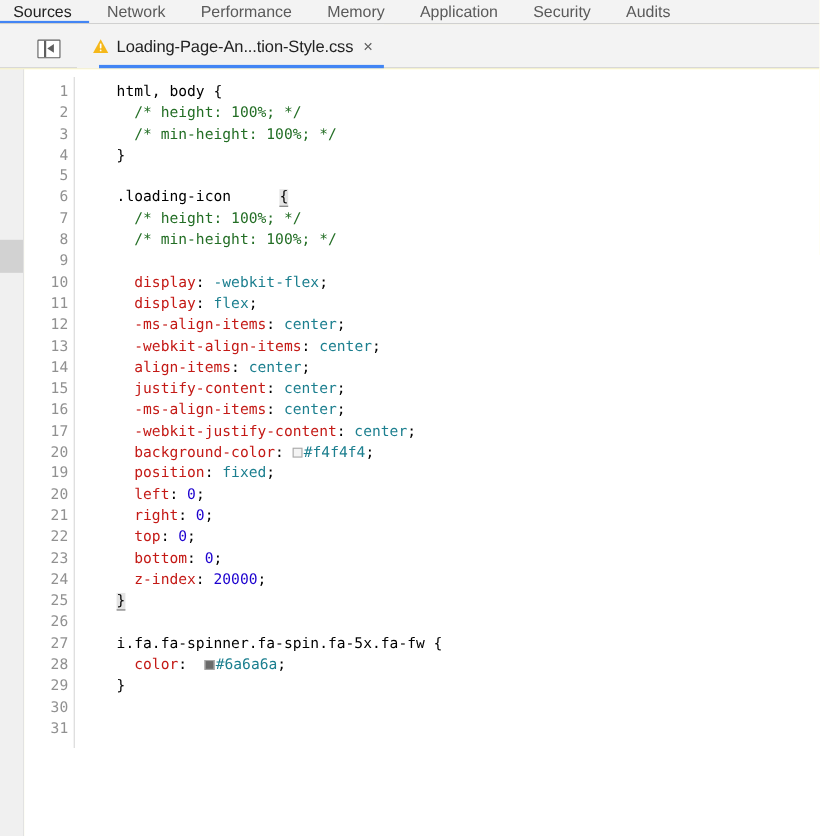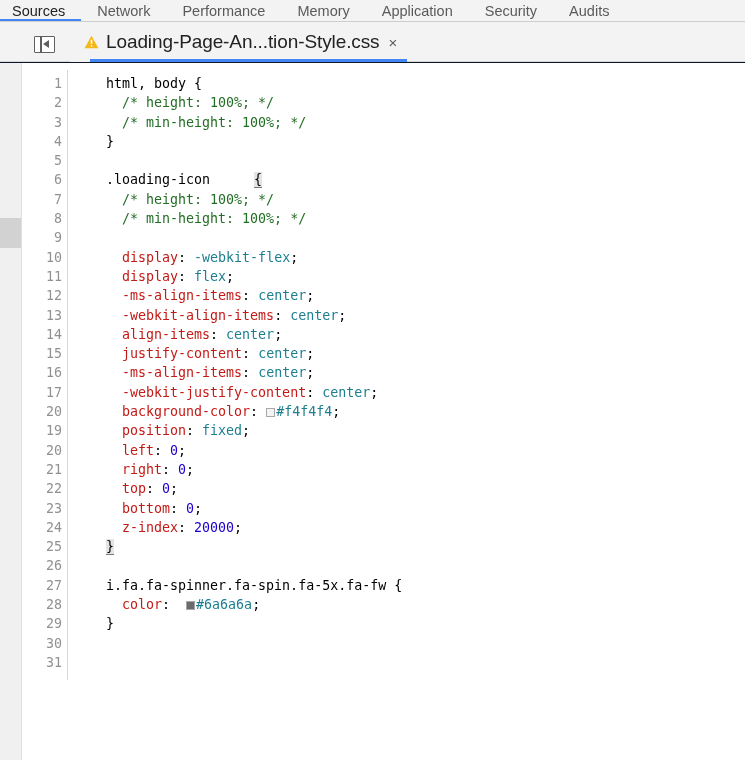--- a/index.html
+++ b/index.html
@@ -11,21 +11,21 @@
     overflow: hidden;
     background: #ffffff;
     font-family: "Liberation Sans", sans-serif;
     -webkit-font-smoothing: antialiased;
   }
 
   #app {
     position: relative;
     width: 745px;
     height: 760px;
-    background: #0f172a;
+    background: #fef9c3;
   }
 
   
   .panel-tabbar {
     position: absolute;
     left: 0;
     top: 0;
     width: 745px;
     height: 22px;
     background: #f3f3f3;
@@ -126,21 +126,21 @@
   .warn-icon {
     position: relative;
     width: 15px;
     height: 14px;
     margin-right: 7px;
     flex: 0 0 auto;
   }
   .warn-icon svg { display: block; }
 
   .file-tab-label {
-    font-size: 19px;
+    font-size: 15px;
     color: #222222;
     white-space: nowrap;
     letter-spacing: -0.1px;
   }
 
   .tab-close {
     margin-left: 9px;
     font-size: 15px;
     line-height: 1;
     color: #5c5c5c;

